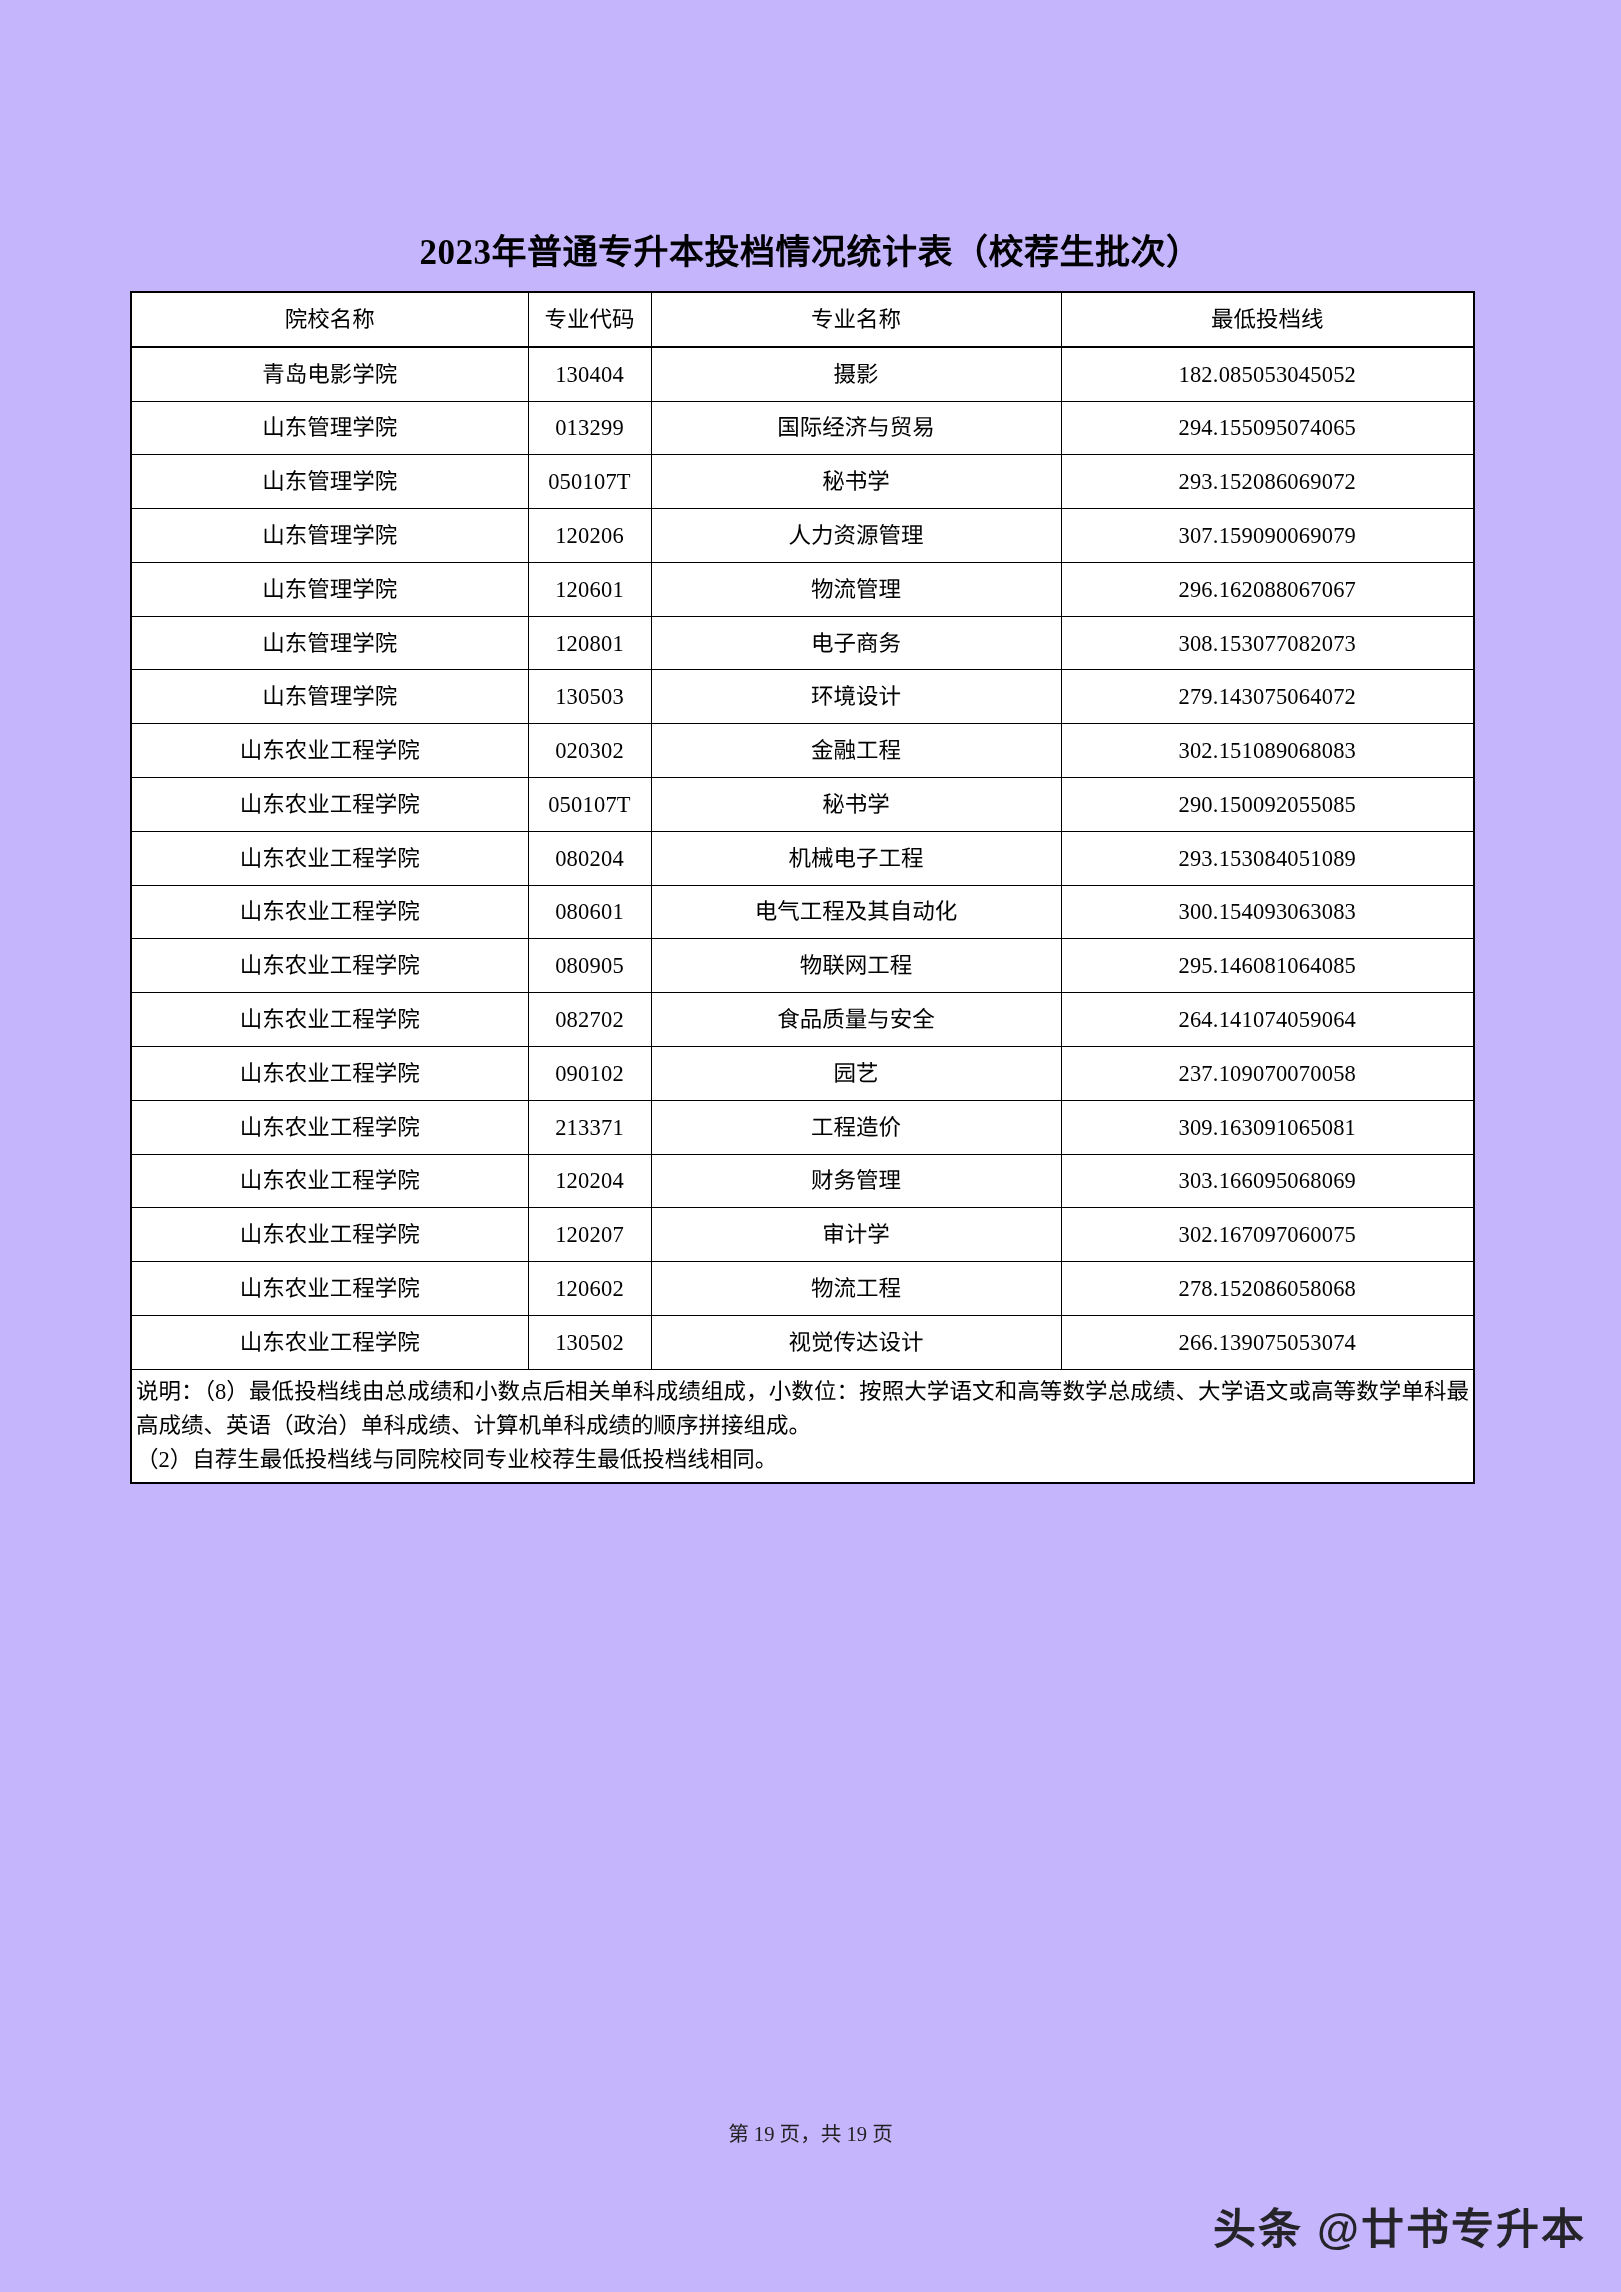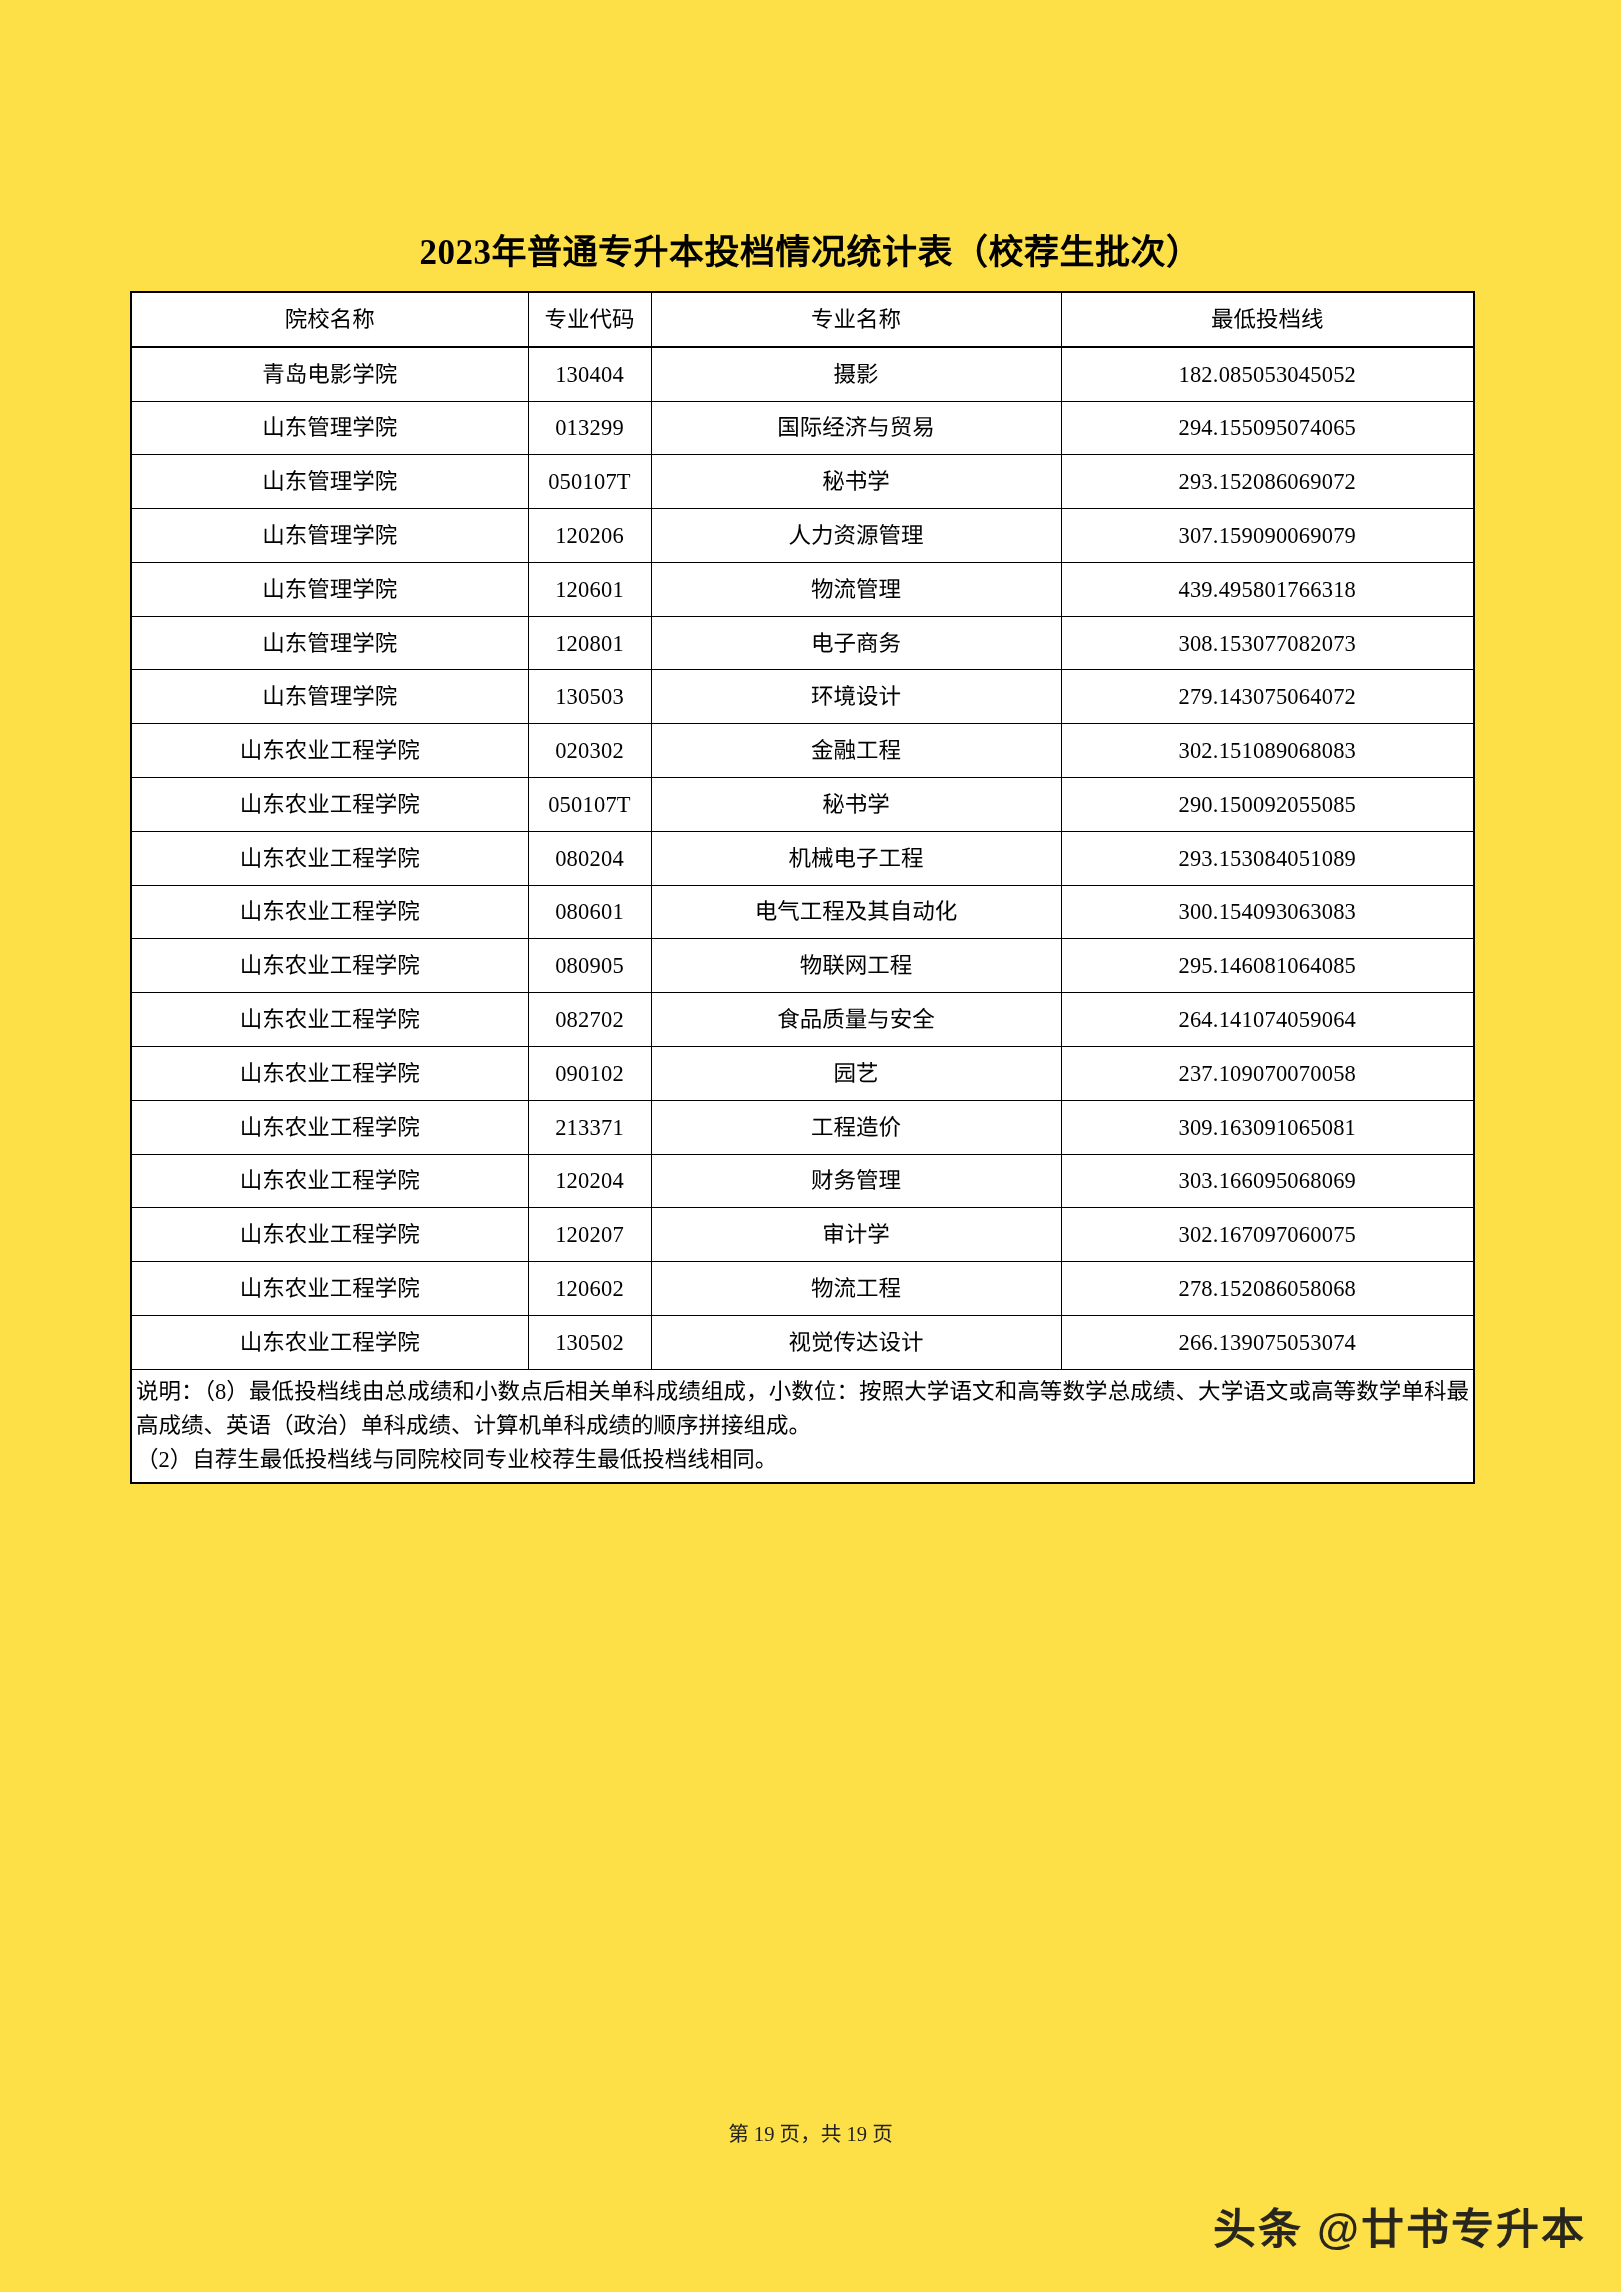--- a/index.html
+++ b/index.html
@@ -13,21 +13,21 @@
     height: 2293px;
     position: relative;
     font-family: "Liberation Serif", "DejaVu Serif", serif;
     color: #000000;
     overflow: hidden;
   }
 
   .page {
     position: absolute;
     inset: 0;
-    background: #fde047;
+    background: #c4b5fd;
   }
 
   
   .doc-title {
     position: absolute;
     top: 233px;
     left: 0;
     width: 1621px;
     text-align: center;
     font-size: 35px;
@@ -188,21 +188,21 @@
           <tr>
             <td class="c-school">山东管理学院</td>
             <td class="code-cell">120206</td>
             <td>人力资源管理</td>
             <td class="score-cell c-score">307.159090069079</td>
           </tr>
           <tr>
             <td class="c-school">山东管理学院</td>
             <td class="code-cell">120601</td>
             <td>物流管理</td>
-            <td class="score-cell c-score">439.495801766318</td>
+            <td class="score-cell c-score">296.162088067067</td>
           </tr>
           <tr>
             <td class="c-school">山东管理学院</td>
             <td class="code-cell">120801</td>
             <td>电子商务</td>
             <td class="score-cell c-score">308.153077082073</td>
           </tr>
           <tr>
             <td class="c-school">山东管理学院</td>
             <td class="code-cell">130503</td>

